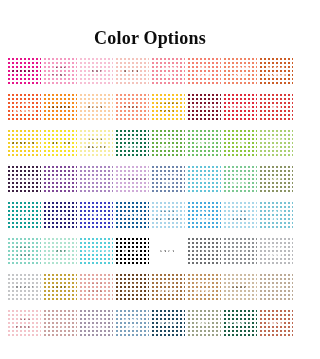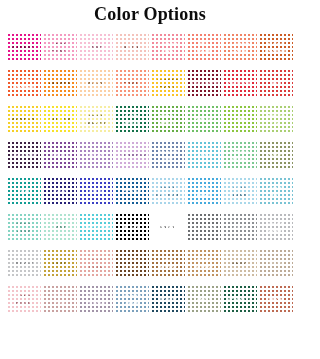--- a/index.html
+++ b/index.html
@@ -11,21 +11,21 @@
   }
   #page{width:300px;height:359px;position:relative;}
 
   .title{
     font-family:"Liberation Serif", serif;
     font-weight:bold;
     font-size:18px;
     text-align:center;
     color:#0c0c0c;
     letter-spacing:0.2px;
-    padding-top:4px;
+    padding-top:28px;
     line-height:20px;
   }
 
   .grid{
     margin:9px auto 0 auto;
     width:286px;
     display:grid;
     grid-template-columns:repeat(8, 1fr);
     grid-auto-rows:29px;
     column-gap:2px;

